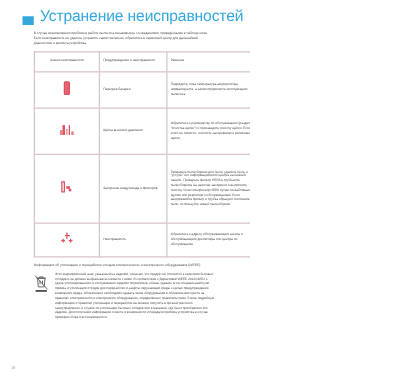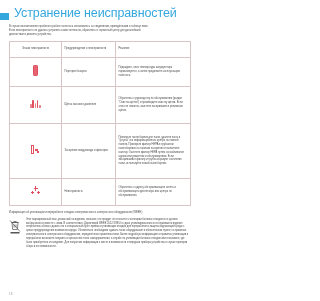--- a/index.html
+++ b/index.html
@@ -15,21 +15,21 @@
     overflow: hidden;
     position: relative;
   }
 
   
   .page {
     position: relative;
     width: 200px;
     height: 301px;
     box-sizing: border-box;
-    padding: 0 9px;
+    padding: 0 27px;
   }
   .header-row {
     display: flex;
     align-items: flex-start;
     padding-top: 6px;
     margin-left: -9px;
   }
   .corner-mark {
     width: 9px;
     height: 7px;

